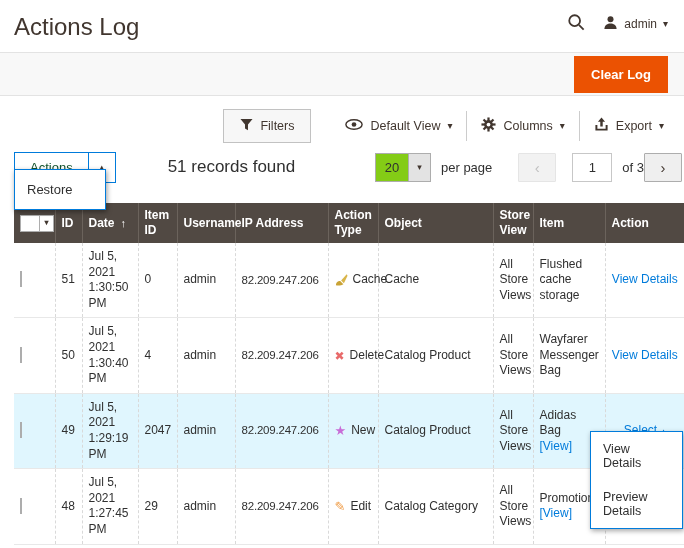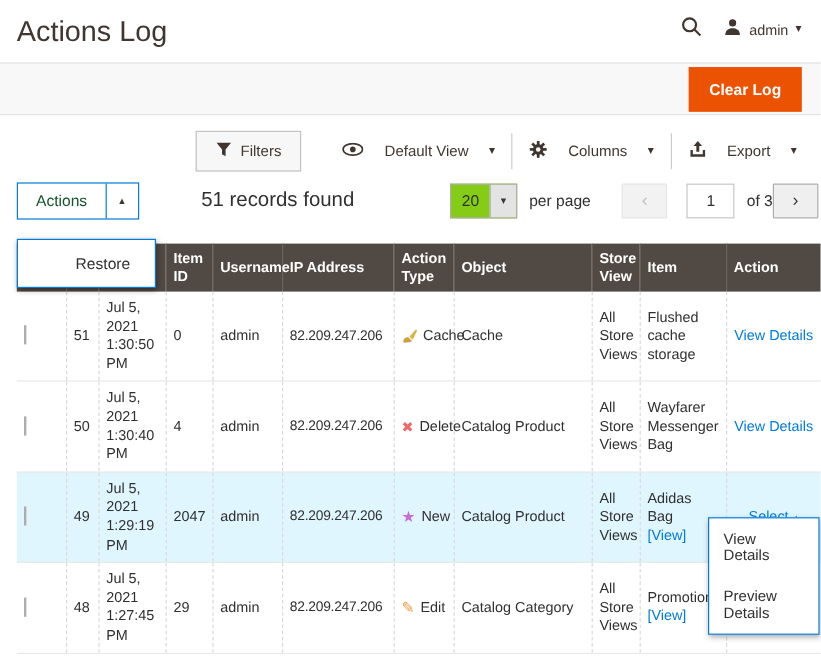--- a/index.html
+++ b/index.html
@@ -18,31 +18,31 @@
   
   .notice-band { height:44px; background:#f8f8f8; border-top:1px solid #e3e3e3; border-bottom:1px solid #e3e3e3;
                  display:flex; align-items:center; justify-content:flex-end; padding:0 16px; }
   .clear-log-btn { background:#eb5202; border:1px solid #eb5202; color:#fff; font-weight:bold;
                    font-size:13px; padding:10px 16px; cursor:pointer; font-family:inherit; }
 
   
   .grid-toolbar { display:flex; align-items:center; justify-content:flex-end; margin:13px 6px 8px 14px; }
   .filters-btn { display:flex; align-items:center; gap:7px; background:#f7f7f7; border:1px solid #c2c2c2;
                  padding:8px 16px; font-size:12.5px; color:#41362f; margin-right:20px; cursor:pointer; font-family:inherit; }
-  .toolbar-item { display:flex; align-items:center; gap:17px; padding:6px 14px; font-size:12.5px; color:#41362f; cursor:pointer; }
+  .toolbar-item { display:flex; align-items:center; gap:7px; padding:6px 14px; font-size:12.5px; color:#41362f; cursor:pointer; }
   .toolbar-item.bordered { border-left:1px solid #ccc; }
 
   
   .grid-controls { display:flex; align-items:center; margin:2px 2px 0 14px; height:32px; position:relative; }
   .actions-dd { position:relative; display:flex; align-items:stretch; height:31px; background:#fff; border:1px solid #007bdb; }
   .actions-label { display:flex; align-items:center; padding:0 15px; font-size:13px; color:#14532d; cursor:pointer; }
   .actions-caret { width:27px; display:flex; align-items:center; justify-content:center; border-left:1px solid #007bdb;
                    font-size:9px; color:#41362f; cursor:pointer; }
-  .actions-menu { position:absolute; top:46px; left:-1px; width:116px; background:#fff; border:1px solid #007bdb;
-                  box-shadow:1px 2px 5px rgba(0,0,0,0.4); z-index:20;padding-left:36px; }
+  .actions-menu { position:absolute; top:16px; left:-1px; width:92px; background:#fff; border:1px solid #007bdb;
+                  box-shadow:1px 2px 5px rgba(0,0,0,0.4); z-index:20; }
   .actions-menu-item { padding:12px 12px; font-size:13px; color:#303030; cursor:pointer; }
   .records-found { margin-left:52px; font-size:17px; }
   .pager { margin-left:auto; display:flex; align-items:center; }
   .per-page-select { display:flex; align-items:stretch; height:29px; border:1px solid #adadad; background:#84cc16; cursor:pointer; }
   .pp-value { display:flex; align-items:center; justify-content:center; width:32px; font-size:13px; }
   .pp-caret { width:22px; background:#e3e3e3; border-left:1px solid #adadad; display:flex; align-items:center; justify-content:center; font-size:9px; color:#41362f; }
   .per-page-label { font-size:13px; margin:0 26px 0 10px; }
   .pg-btn { width:38px; height:29px; display:flex; align-items:center; justify-content:center; border-radius:1px; font-size:15px; }
   .pg-prev { background:#f2f2f2; border:1px solid #e5e5e5; color:#c0c0c0; }
   .pg-input { width:40px; height:29px; border:1px solid #c7c7c7; text-align:center; font-size:13px; margin:0 10px 0 16px; font-family:inherit; color:#303030; }

